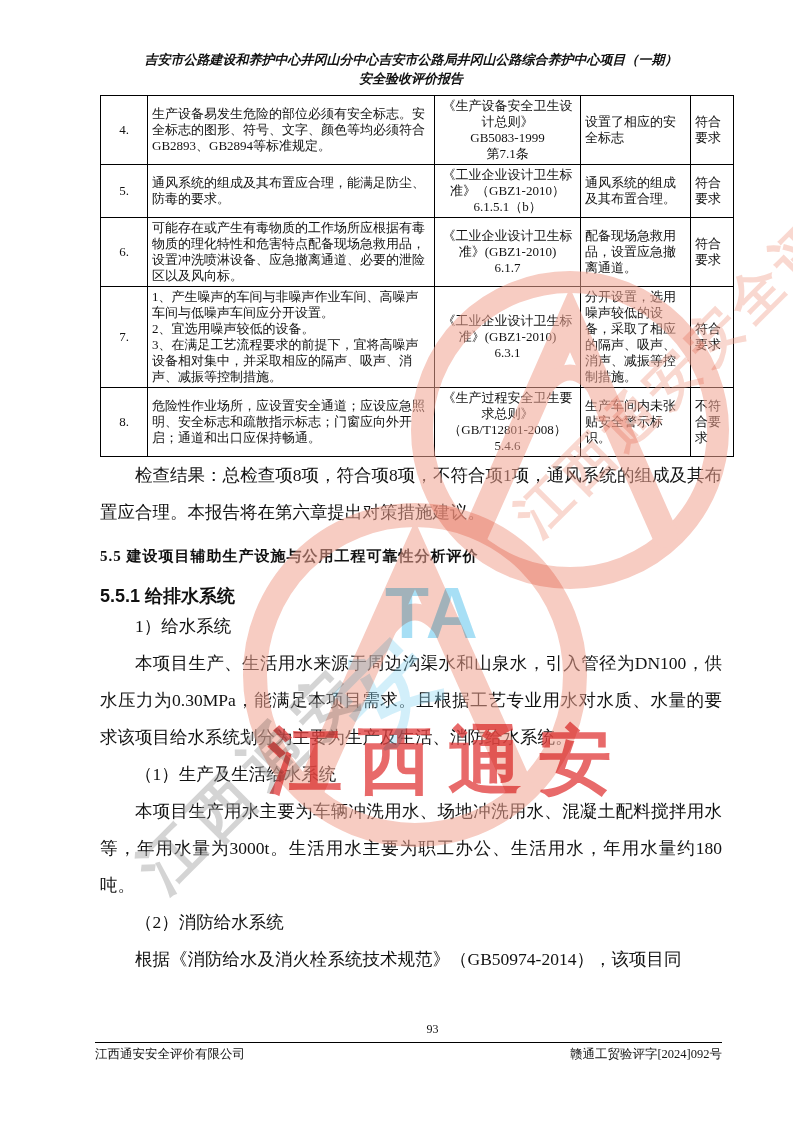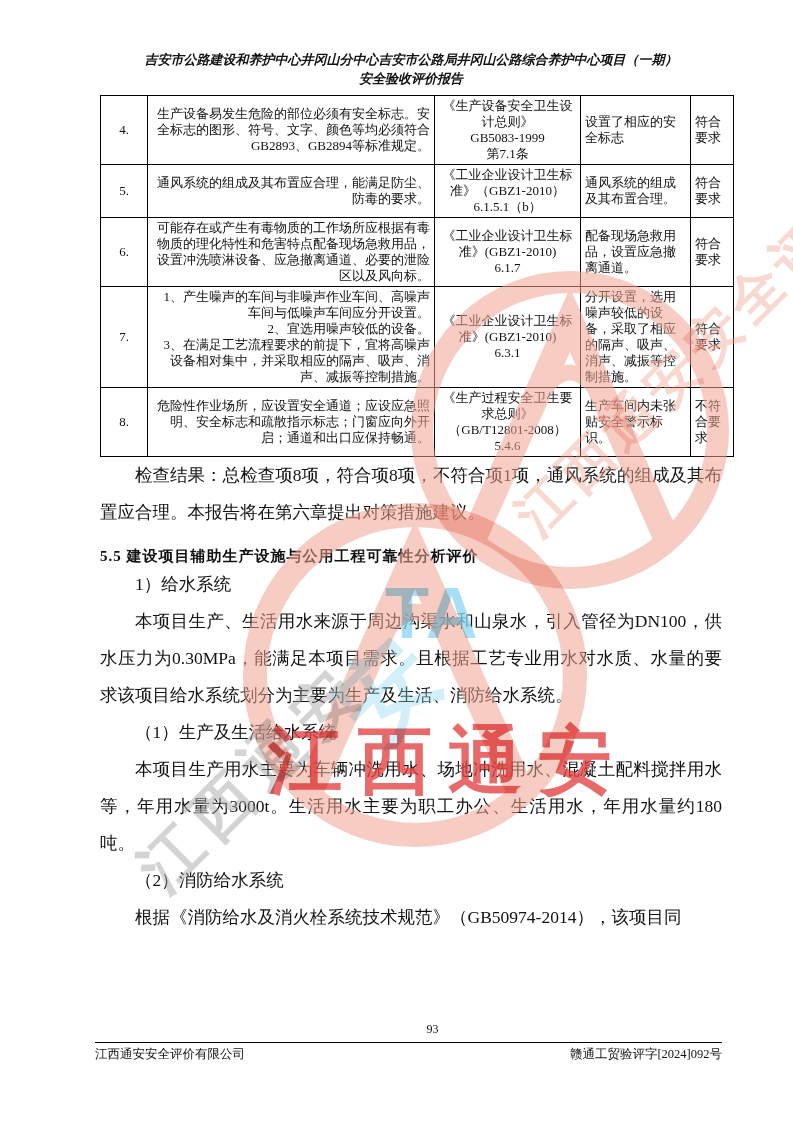--- a/index.html
+++ b/index.html
@@ -18,21 +18,21 @@
     font-size:13px;line-height:16px;
   }
   table.check td{
     border:1.5px solid #000;
     padding:2px 4px;
     vertical-align:middle;
     white-space:pre-line;
     overflow:hidden;
   }
   td.c-no{text-align:center;width:38px;}
-  td.c-item{width:278px;text-align:right;}
+  td.c-item{width:278px;text-align:left;}
   td.c-basis{width:137px;text-align:center;}
   td.c-result{width:101px;text-align:left;padding-left:8px;}
   td.c-verdict{width:34px;text-align:left;padding:2px 3px;}
   p.body-text{
     font-size:17.5px;line-height:37px;margin:0;
     text-align:justify;text-justify:inter-ideograph;
   }
   p.indent{text-indent:2em;}
   .check-result{margin-top:4px;}
   h2.sec{
@@ -135,20 +135,21 @@
 5.4.6</td>
           <td class="c-result">生产车间内未张贴安全警示标识。</td>
           <td class="c-verdict">不符合要求</td>
         </tr>
       </tbody>
     </table>
 
     <p class="body-text indent check-result">检查结果：总检查项8项，符合项8项，不符合项1项，通风系统的组成及其布置应合理。本报告将在第六章提出对策措施建议。</p>
 
     <h2 class="sec">5.5  建设项目辅助生产设施与公用工程可靠性分析评价</h2>
+    <h3 class="subsec">5.5.1 给排水系统</h3>
 
     <p class="body-text indent sub-head">1）给水系统</p>
     <p class="body-text indent para1">本项目生产、生活用水来源于周边沟渠水和山泉水，引入管径为DN100，供水压力为0.30MPa，能满足本项目需求。且根据工艺专业用水对水质、水量的要求该项目给水系统划分为主要为生产及生活、消防给水系统。</p>
 
     <p class="body-text indent sub-head2">（1）生产及生活给水系统</p>
     <p class="body-text indent para1">本项目生产用水主要为车辆冲洗用水、场地冲洗用水、混凝土配料搅拌用水等，年用水量为3000t。生活用水主要为职工办公、生活用水，年用水量约180吨。</p>
 
     <p class="body-text indent sub-head3">（2）消防给水系统</p>
     <p class="body-text indent para1">根据《消防给水及消火栓系统技术规范》（GB50974-2014），该项目同</p>
 

